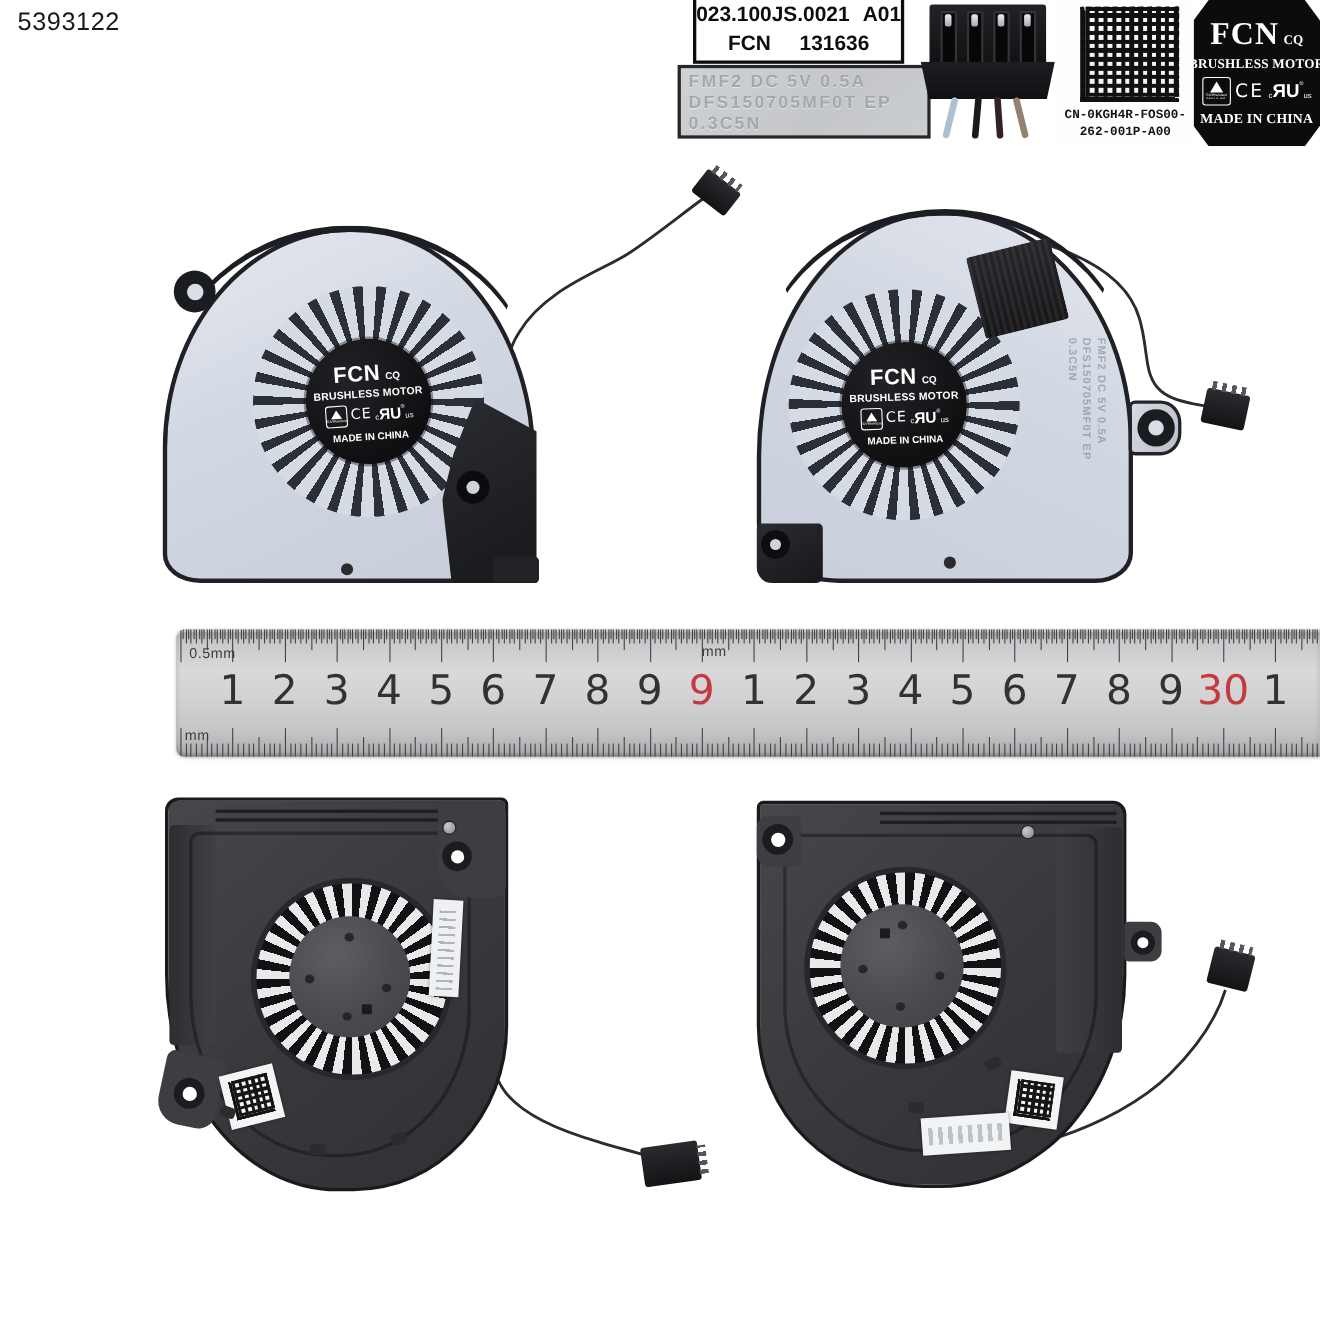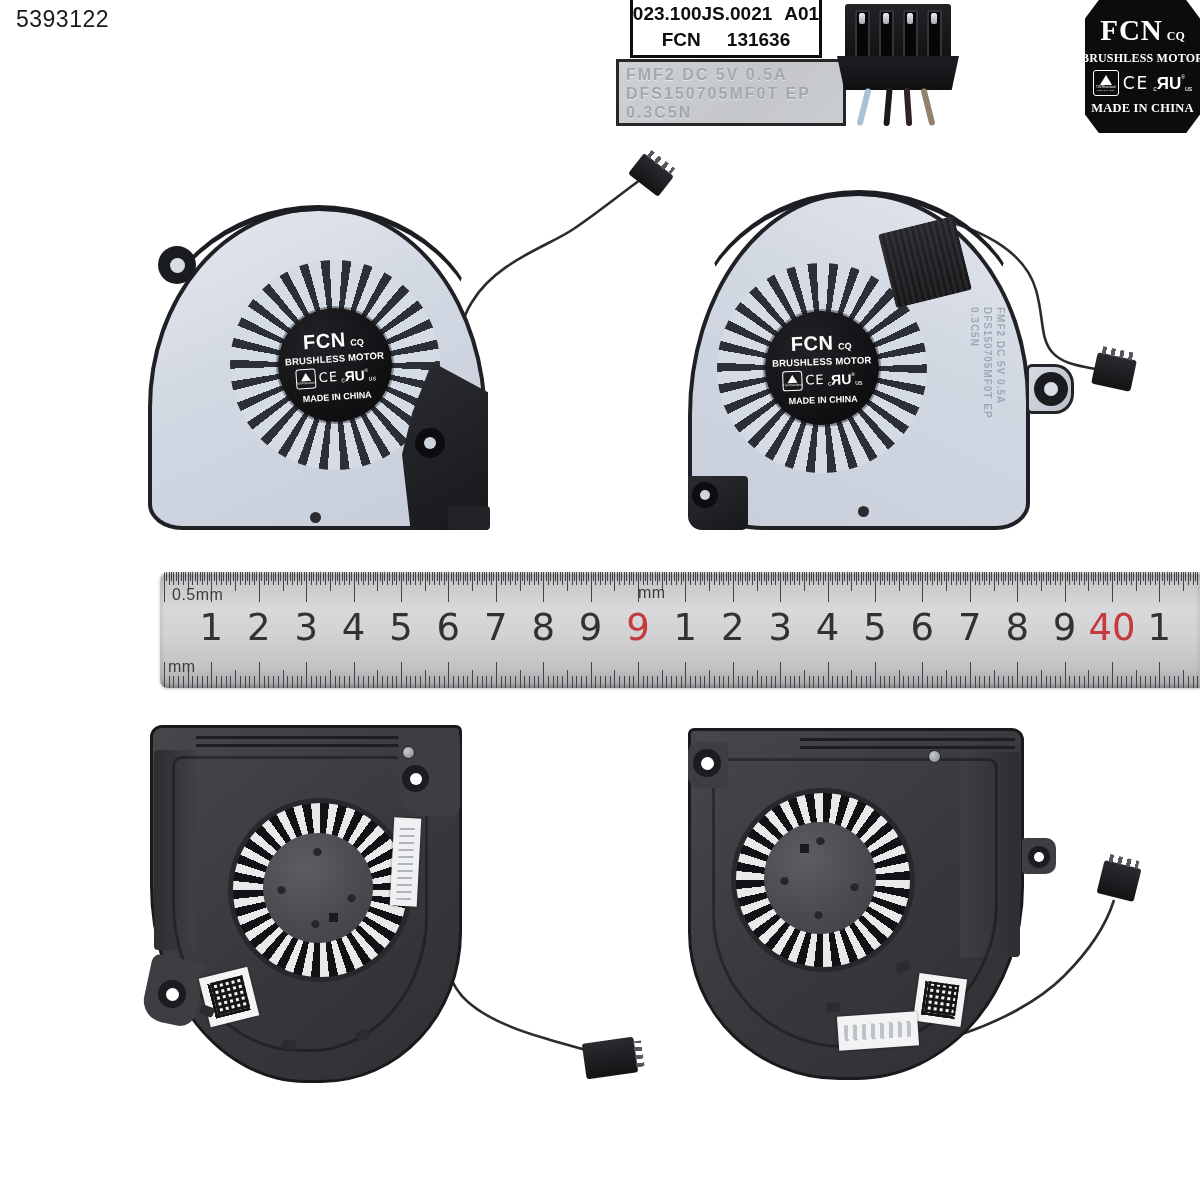--- a/index.html
+++ b/index.html
@@ -103,21 +103,21 @@
   .etched{font-size:10px;line-height:13px;color:rgba(115,125,142,.55);letter-spacing:1px;font-weight:700;white-space:nowrap;}
 
   
   .ruler{left:160px;top:572px;width:1040px;height:116px;border-radius:8px 0 0 8px;overflow:hidden;
          background:linear-gradient(180deg,#9d9d9f 0,#c8c8ca 9%,#d9d9db 32%,#d2d2d4 55%,#c3c3c5 82%,#a8a8aa 100%);
          box-shadow:inset 0 2px 2px rgba(255,255,255,.7),inset 0 -2px 4px rgba(0,0,0,.28),0 1px 3px rgba(0,0,0,.25);}
   .tick{position:absolute;width:1px;background:#434347;top:0;}
   .tickb{position:absolute;width:1px;background:#434347;bottom:0;}
   .num{position:absolute;top:34px;transform:translateX(-50%);font-size:37px;color:#323234;
        font-family:"DejaVu Sans","Liberation Sans",sans-serif;}
-  .runit{font-size:16px;color:#3c3c3e;letter-spacing:.5px;}
+  .runit{font-size:13px;color:#3c3c3e;letter-spacing:.5px;}
 
   
   .bf-body{background:linear-gradient(140deg,#47474b,#38383c 55%,#303034);border:3px solid #1a1a1d;box-sizing:border-box;}
   .hub{border-radius:50%;background:radial-gradient(circle at 38% 32%,#5d5d63,#4a4a4f 55%,#3f3f44);}
   .hscrew{position:absolute;width:9px;height:9px;border-radius:50%;background:#25252a;
           box-shadow:inset 0 1px 1px rgba(255,255,255,.25);}
   .notch{position:absolute;width:9px;height:9px;background:#1b1b1e;}
   .groove{border:3px solid rgba(10,10,13,.4);background:transparent;box-sizing:border-box;}
   .vent{border-top:3px solid #1e1e22;border-bottom:3px solid #1e1e22;box-sizing:border-box;}
   .sideblock-l{background:linear-gradient(90deg,#2e2e32,#3f3f44);border-radius:4px;}
@@ -175,20 +175,25 @@
     <div class="a cp-pin" style="left:50px;"></div>
     <div class="a cp-pin" style="left:74px;"></div>
     <div class="a cp-pin" style="left:98px;"></div>
     <div class="a cp-flange"></div>
     <div class="a cwire" style="left:28px;background:#a9c1d3;transform:rotate(14deg);"></div>
     <div class="a cwire" style="left:52px;background:#1b1b1f;transform:rotate(5deg);"></div>
     <div class="a cwire" style="left:72px;background:#332224;transform:rotate(-4deg);"></div>
     <div class="a cwire" style="left:92px;background:#93826f;transform:rotate(-14deg);"></div>
   </div>
 
+  <div class="a bc-label">
+    <div class="a dm dm-big"></div>
+    <div class="a bc-line" style="top:98px;">CN-0KGH4R-FOS00-</div>
+    <div class="a bc-line" style="top:114px;">262-001P-A00</div>
+  </div>
 
   <div class="a fcn-corner">
     <div class="fc-brand serif">
       <span class="fc-fcn">FCN</span>
       <span class="fc-cq">CQ</span>
     </div>
     <div class="fc-motor serif">BRUSHLESS MOTOR</div>
     <div class="cert-row">
       <span class="tuv">
         <span class="tri"></span>
@@ -974,21 +979,21 @@
         <div class="num red" style="left: 478px; color: rgb(196, 58, 62);">9</div>
         <div class="num" style="left: 525.4px;">1</div>
         <div class="num" style="left: 572.8px;">2</div>
         <div class="num" style="left: 620.2px;">3</div>
         <div class="num" style="left: 667.6px;">4</div>
         <div class="num" style="left: 715px;">5</div>
         <div class="num" style="left: 762.4px;">6</div>
         <div class="num" style="left: 809.8px;">7</div>
         <div class="num" style="left: 857.2px;">8</div>
         <div class="num" style="left: 904.6px;">9</div>
-        <div class="num red" style="left: 952px; color: rgb(196, 58, 62);">40</div>
+        <div class="num red" style="left: 952px; color: rgb(196, 58, 62);">30</div>
         <div class="num" style="left: 999.4px;">1</div>
       </div>
   </div>
 
   <div>
     <div class="a bf-body" style="left:150px;top:725px;width:312px;height:358px;border-radius:12px 6px 45% 50% / 12px 6px 42% 55%;"></div>
     <div class="a vent" style="left:196px;top:736px;width:206px;height:11px;"></div>
     <div class="a sideblock-l" style="left:154px;top:750px;width:42px;height:200px;"></div>
     <div class="a groove" style="left:172px;top:756px;width:256px;height:296px;border-radius:10px 10px 46% 50%;"></div>
     <div class="a blades-dark" style="left:228px;top:798px;width:184px;height:184px;"></div>

